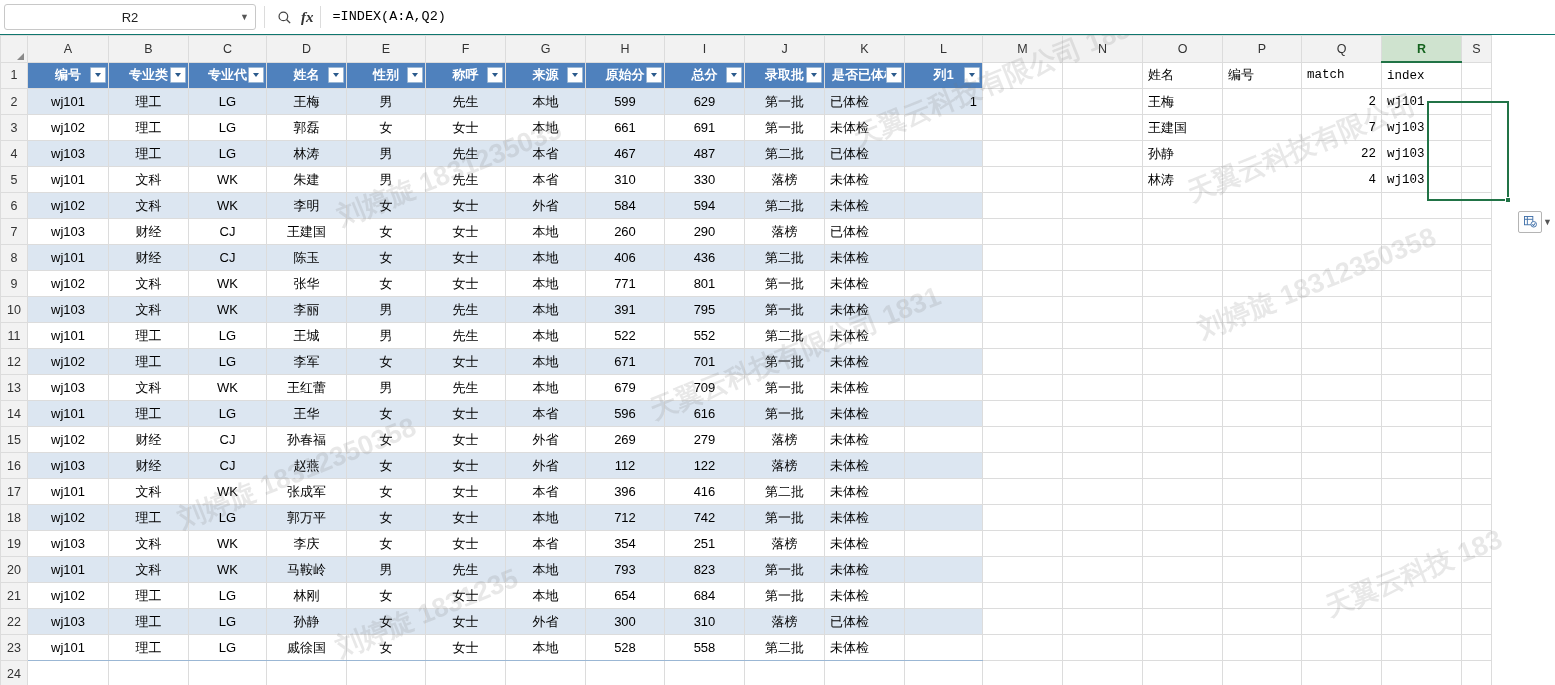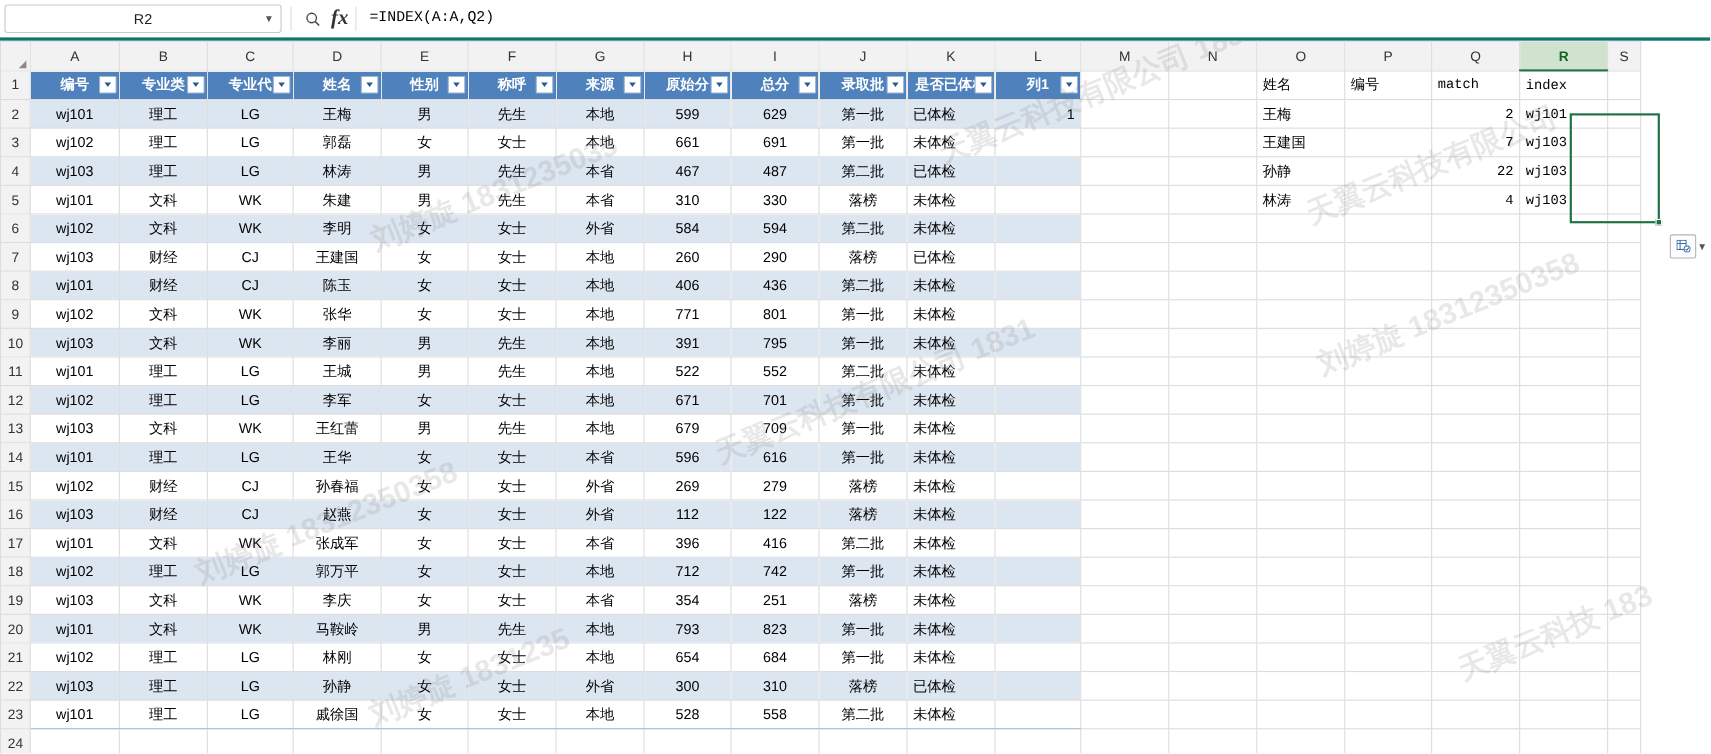--- a/index.html
+++ b/index.html
@@ -14,21 +14,21 @@
     overflow: hidden;
     background: #ffffff;
     user-select: none;
   }
 
   
   .formula-bar {
     display: flex;
     align-items: center;
     height: 34px;
-    border-bottom: 3px solid #0f766e;
+    border-bottom: 1px solid #0f766e;
     background: #ffffff;
     padding: 0 4px;
   }
   .namebox {
     width: 250px;
     height: 24px;
     border: 1px solid #c8c8c8;
     border-radius: 3px;
     display: flex;
     align-items: center;
@@ -55,21 +55,21 @@
   .fb-icon {
     width: 22px; height: 22px;
     display: flex; align-items: center; justify-content: center;
     color: #444;
     font-size: 14px;
   }
   .fx {
     font-style: italic;
     font-family: "Liberation Serif", serif;
     font-weight: bold;
-    font-size: 19px;
+    font-size: 15px;
     color: #333;
     padding: 0 6px;
   }
   .formula-input {
     flex: 1;
     height: 22px;
     line-height: 22px;
     font-family: "Liberation Mono", monospace;
     font-size: 13.5px;
     color: #000;

